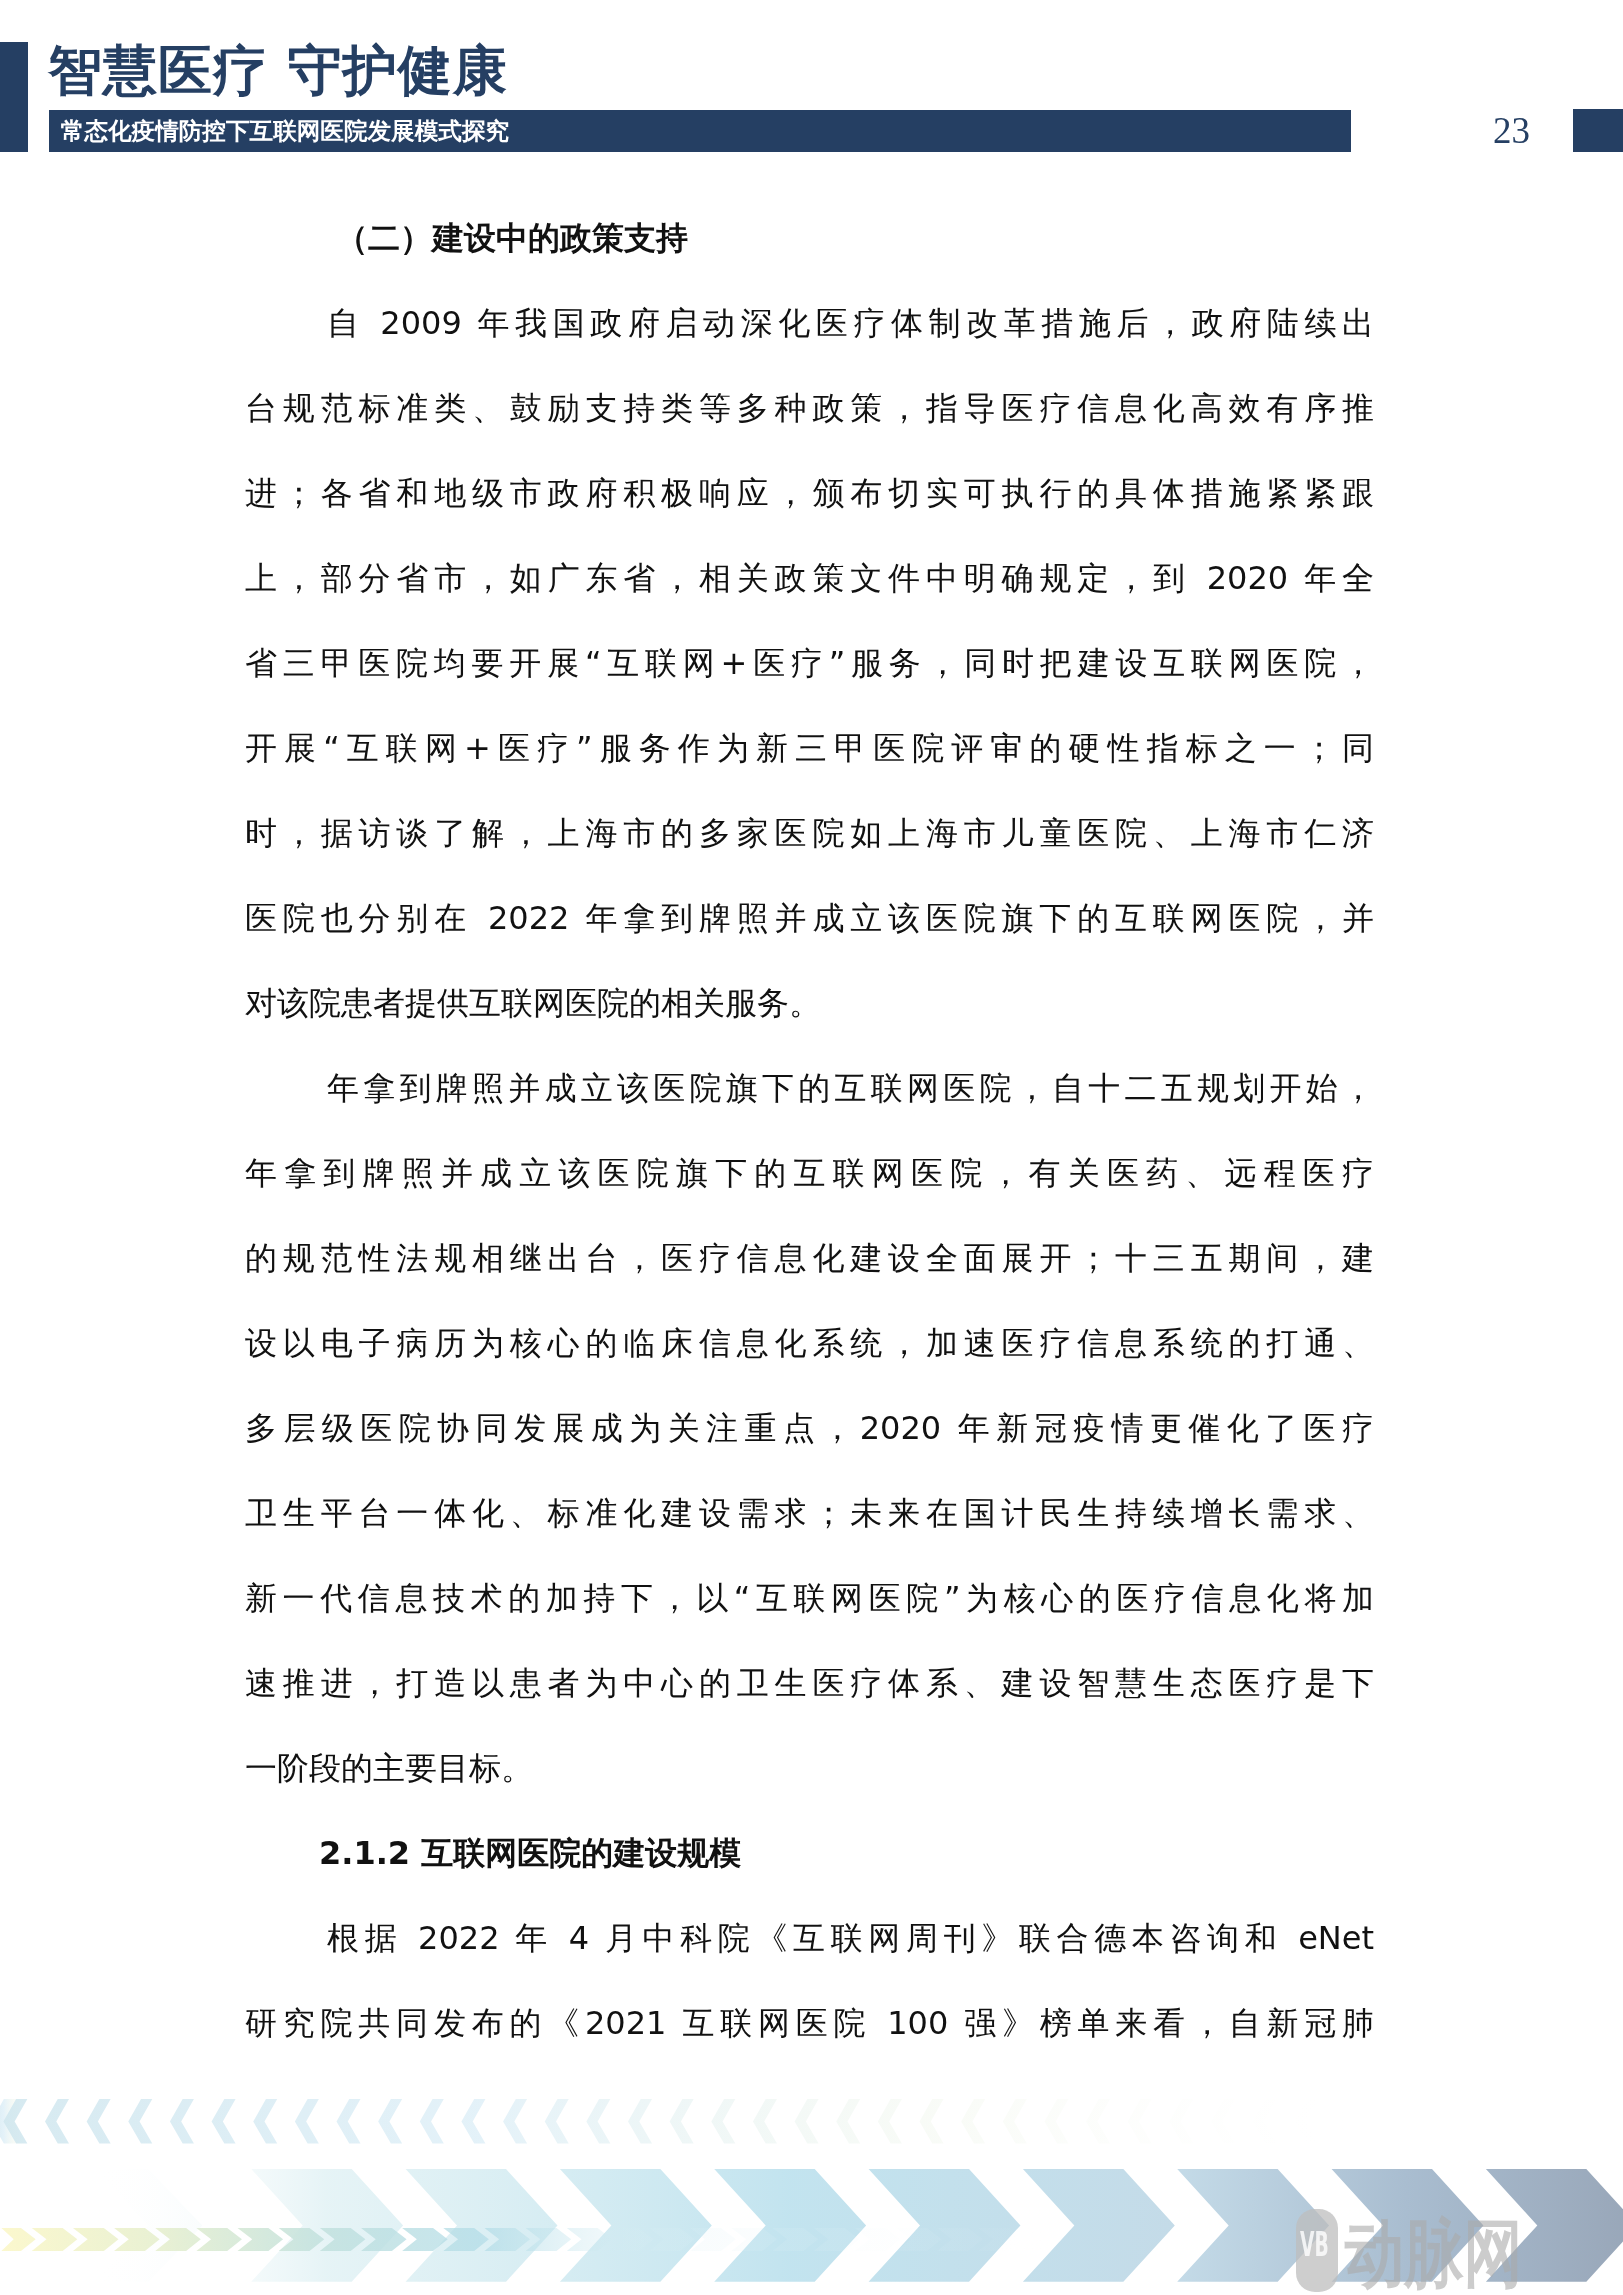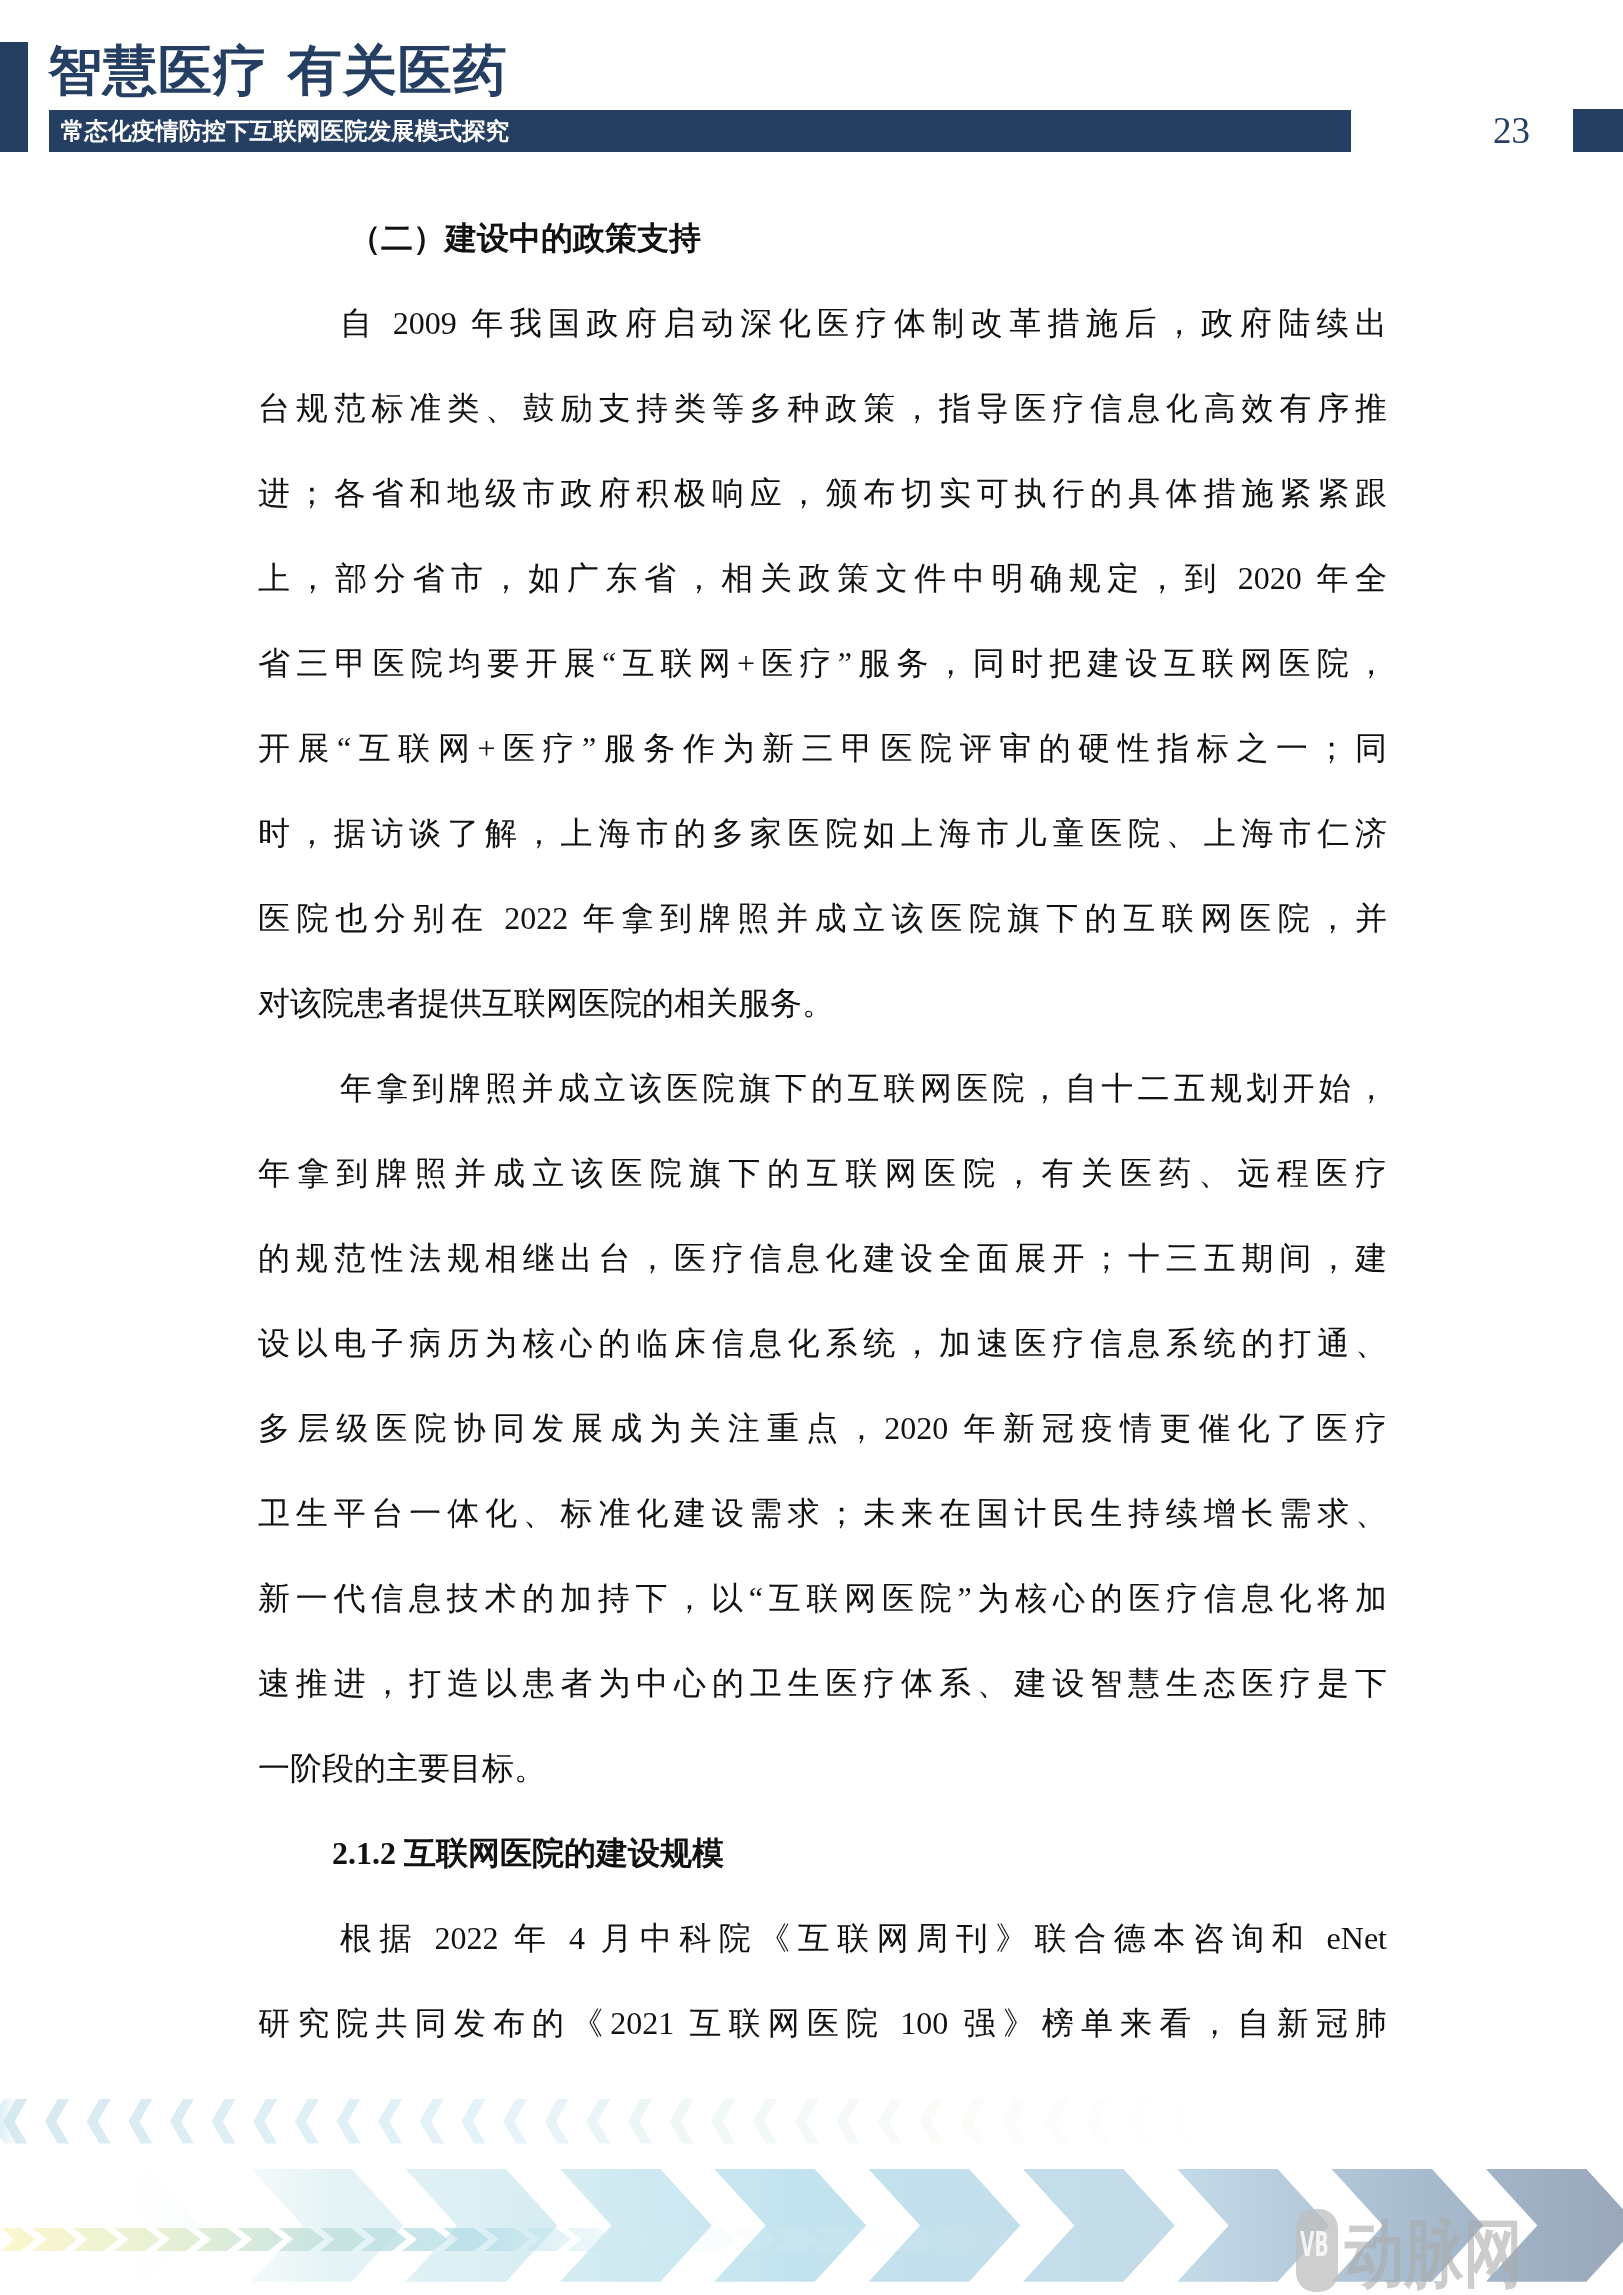--- a/index.html
+++ b/index.html
@@ -23,21 +23,21 @@
     font-family: "DejaVu Serif", "Liberation Serif", serif; font-weight: bold;
     font-size: 23.6px; color: #ffffff; white-space: nowrap;
   }
   .page-number {
     position: absolute; left: 1487px; top: 109px; width: 49px; height: 44px; line-height: 44px;
     text-align: center; font-family: "Liberation Serif", "DejaVu Serif", serif;
     font-size: 37px; color: #253f63;
   }
   .right-block { position: absolute; left: 1573px; top: 109px; width: 50px; height: 43px; background: #253f63; }
 
-  .content { position: absolute; left: 258px; top: 196px; width: 1129px; font-family: Liberation Serif, serif; }
+  .content { position: absolute; left: 245px; top: 196px; width: 1129px; }
   .line {
     height: 85px; line-height: 85px; font-size: 32px; white-space: nowrap;
     text-align: justify; text-align-last: justify; color: #111;
   }
   .line.indent { padding-left: 82px; }
   .line.last { text-align-last: left; }
   .heading {
     height: 85px; line-height: 85px; font-size: 32px; white-space: nowrap; font-weight: bold;
     color: #111;
   }
@@ -56,21 +56,21 @@
   }
   .wm-text {
     position: absolute; left: 49px; top: 4.9px; font-size: 74px; line-height: 79px; font-weight: bold;
     color: rgba(170,170,170,0.6); white-space: nowrap; transform: scaleX(0.8); transform-origin: left;
   }
 </style>
 </head>
 <body>
 
 <div class="left-bar"></div>
-<div class="title">智慧医疗 有关医药</div>
+<div class="title">智慧医疗 守护健康</div>
 <div class="subtitle-band">
   <div class="subtitle">常态化疫情防控下互联网医院发展模式探究</div>
 </div>
 <div class="page-number">23</div>
 <div class="right-block"></div>
 
 <div class="content">
   <div class="heading h1">（二）建设中的政策支持</div>
 
   <div>

